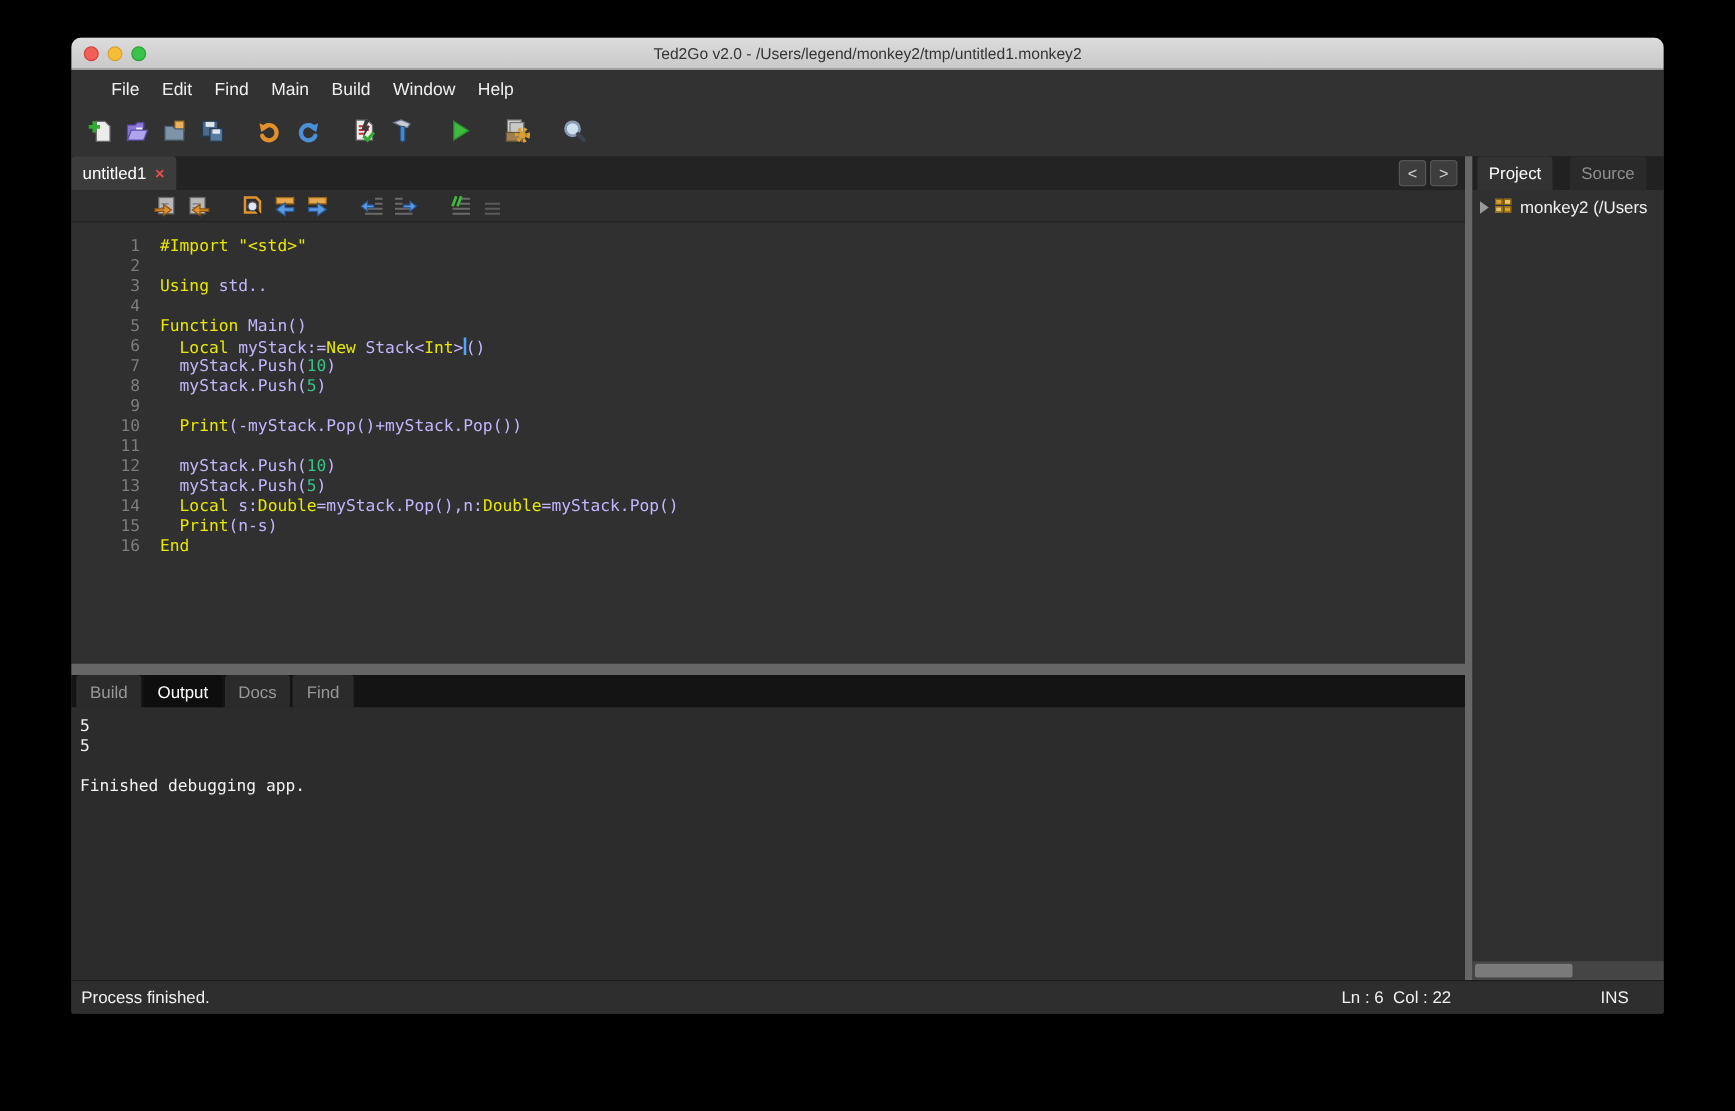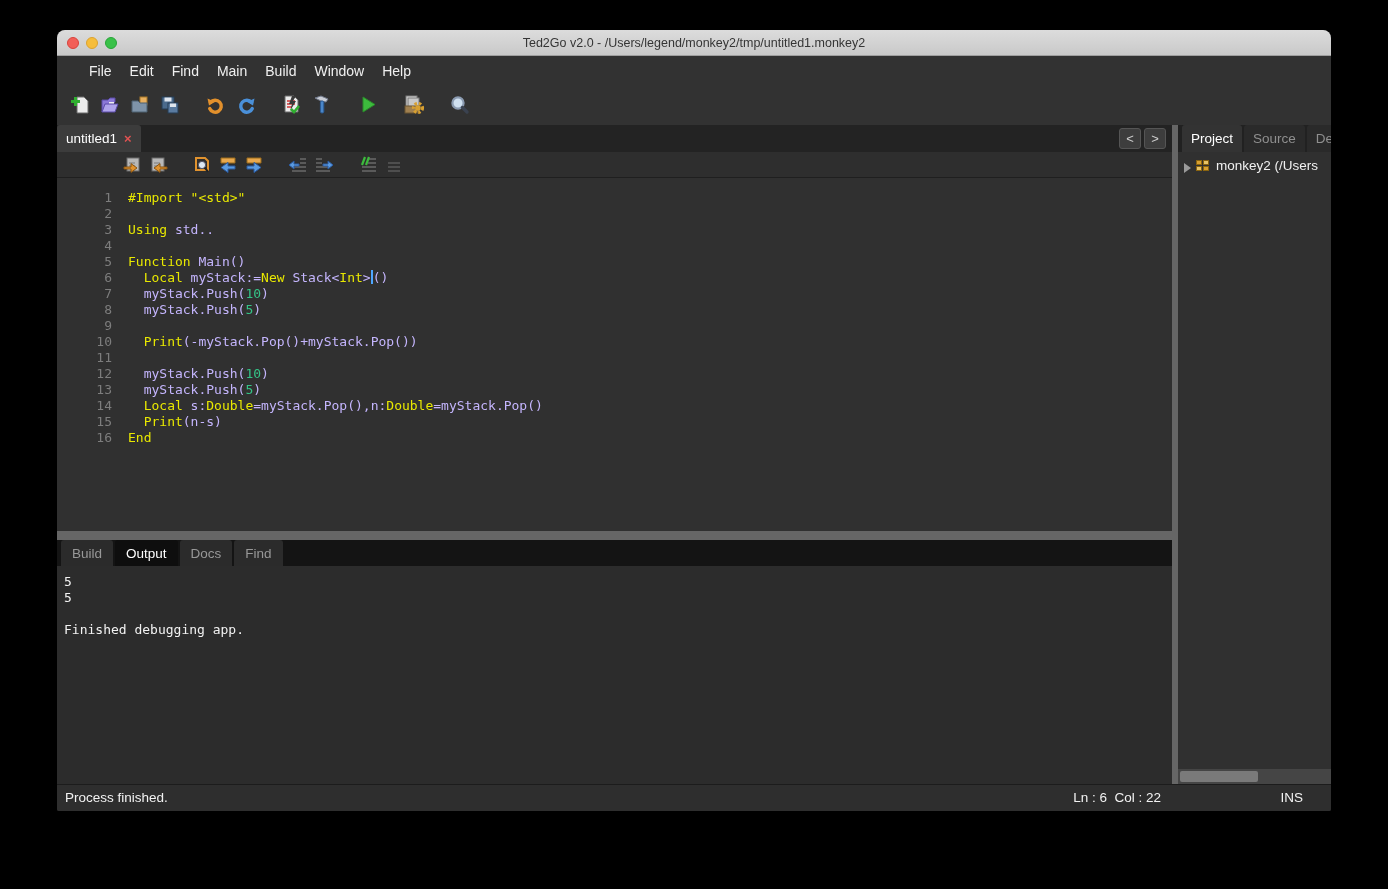--- a/index.html
+++ b/index.html
@@ -71,27 +71,27 @@
   .btab.active { background:#0e0e0e; color:#fff; }
 
   
   .output { position:absolute; left:0; top:536px; width:1115px; height:218px; background:#2c2c2c;
             font-family:"DejaVu Sans Mono", monospace; font-size:13px; color:#f2f2f2;
             padding:8px 0 0 7px; }
   .out-line { height:16px; line-height:16px; white-space:pre; }
 
   
   .paneltabs { position:absolute; left:1121px; top:95px; width:153px; height:27px; background:#212121;
-               display:flex; gap:2px; padding-left:4px; overflow:hidden; }
+               display:flex; gap:14px; padding-left:4px; overflow:hidden; }
   .ptab { font-size:13.5px; padding:0 9px; display:flex; align-items:center; white-space:nowrap;
           color:#8f8f8f; background:#2a2a2a; border-radius:3px 3px 0 0; flex:0 0 auto; }
   .ptab.active { background:#333333; color:#fff; }
   .panelbody { position:absolute; left:1121px; top:122px; width:153px; height:617px; background:#303030;
                overflow:hidden; }
-  .tree-item { display:flex; align-items:flex-end; gap:5px; padding:6px 12px 0 6px; white-space:nowrap; }
+  .tree-item { display:flex; align-items:center; gap:5px; padding:6px 12px 0 6px; white-space:nowrap; }
   .tree-caret { width:0; height:0; border-left:7px solid #9a9a9a; border-top:5px solid transparent;
                 border-bottom:5px solid transparent; flex:0 0 auto; }
   .tree-icon { width:15px; height:13px; flex:0 0 auto; position:relative; }
   .tree-icon i { position:absolute; width:6px; height:5px; background:#d8a030; border:1px solid #8a6410; }
   .tree-icon i:nth-child(1){left:0;top:0;} .tree-icon i:nth-child(2){left:7px;top:0;background:#e8c468;}
   .tree-icon i:nth-child(3){left:0;top:6px;background:#e8c468;} .tree-icon i:nth-child(4){left:7px;top:6px;}
   .tree-label { color:#f0f0f0; font-size:13.5px; }
   .panel-hscroll { position:absolute; left:1121px; top:739px; width:153px; height:15px; background:#454545; }
   .hthumb { position:absolute; left:2px; top:2px; width:78px; height:11px; background:#7a7a7a; border-radius:2px; }
 

